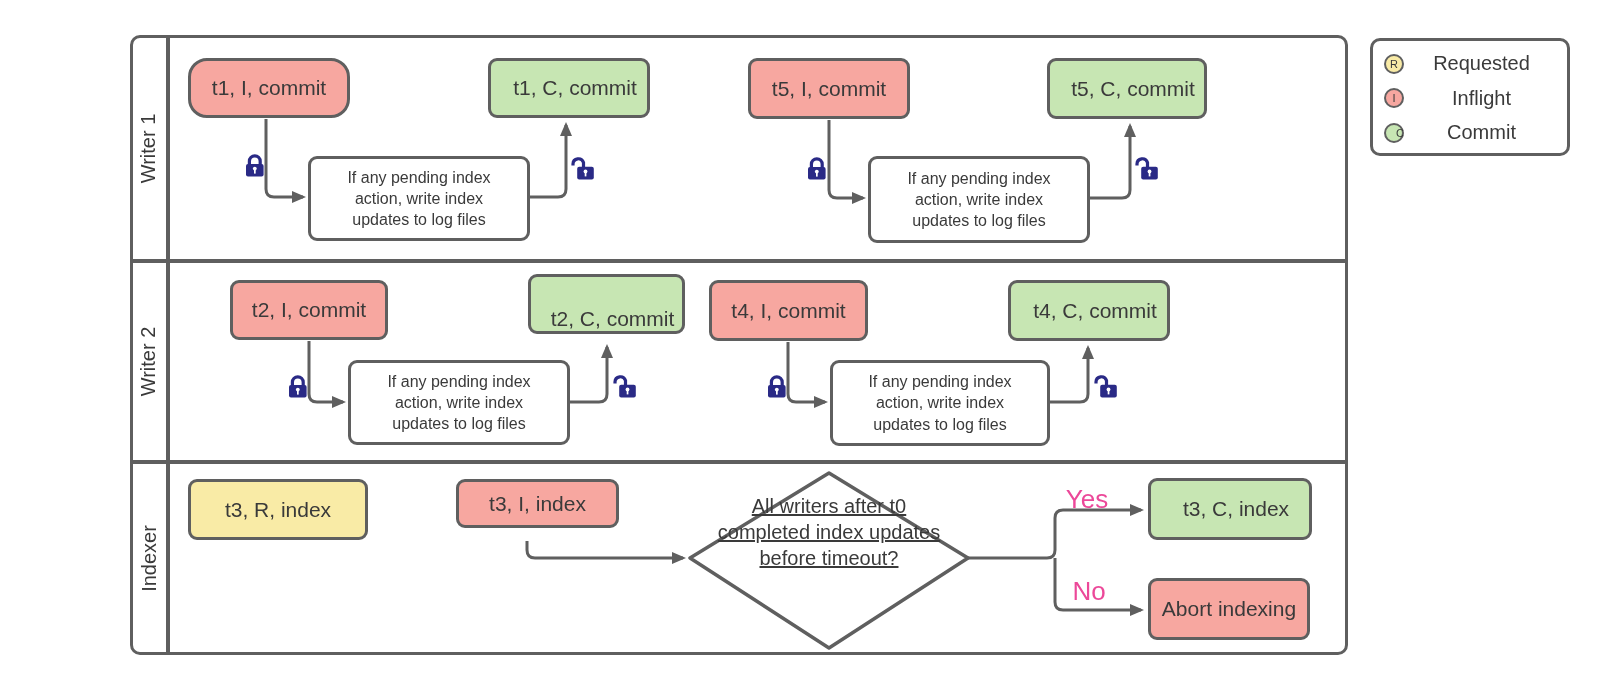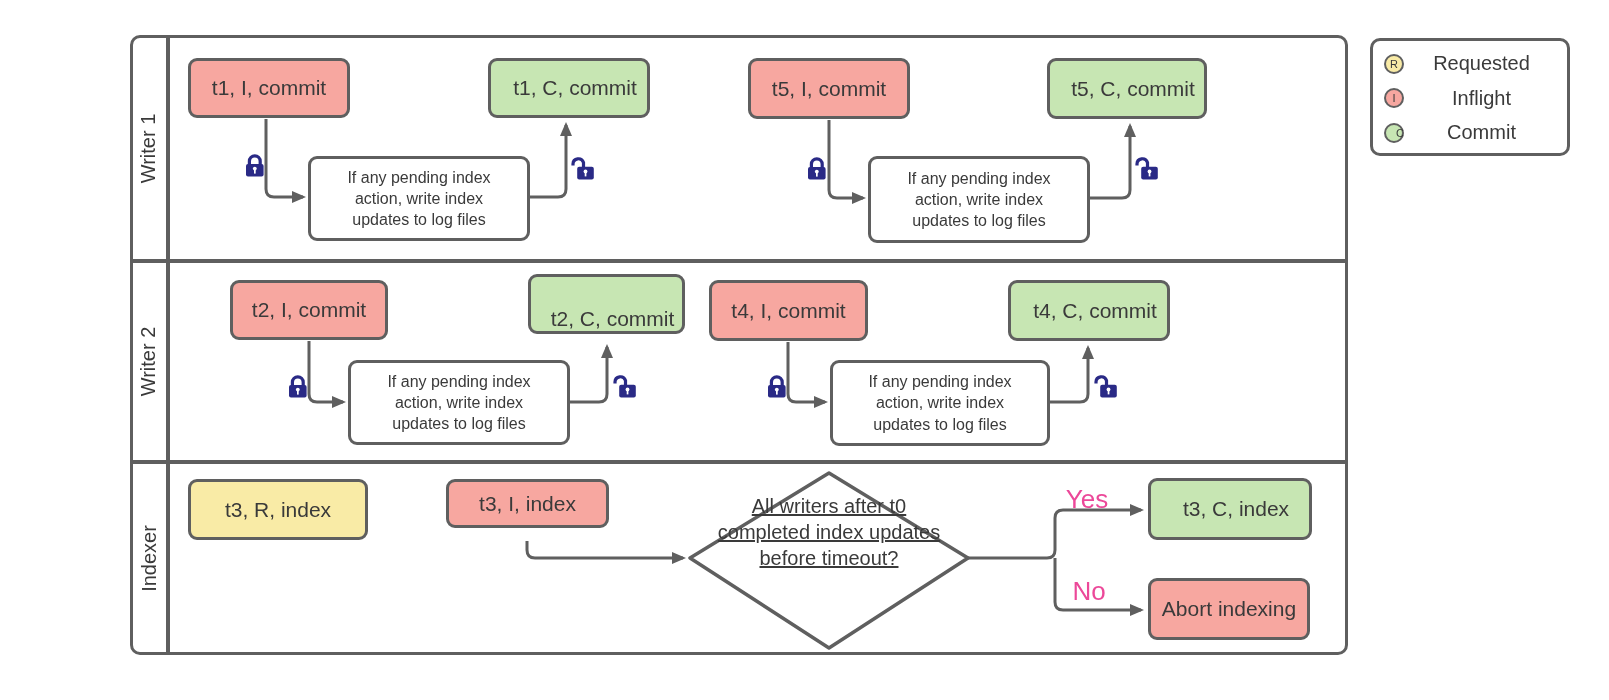--- a/index.html
+++ b/index.html
@@ -107,21 +107,21 @@
       <path d="M1050,402 H1080 Q1088,402 1088,394 V348" marker-end="url(#ah)"></path>
 
       <path d="M527,541 V550 Q527,558 535,558 H683" marker-end="url(#ah)"></path>
       <path d="M968,558 H1047 Q1055,558 1055,550 V518 Q1055,510 1063,510 H1141" marker-end="url(#ah)"></path>
       <path d="M1055,558 V602 Q1055,610 1063,610 H1141" marker-end="url(#ah)"></path>
 
       <polygon points="829,473 968,558 829,648 690,558" fill="#ffffff" stroke-width="3.5" stroke-linejoin="round"></polygon>
     </g>
   </svg>
 
-  <div class="node inflight" style="left:188px;top:58px;width:162px;height:60px;">
+  <div class="node inflight" style="left:188px;top:58px;width:162px;height:60px;border-radius:19px;">
     <span>t1, I, commit</span>
   </div>
   <div class="node commit" style="left:488px;top:58px;width:162px;height:60px;">
     <span>t1, C, commit</span>
   </div>
   <div class="note" style="left:308px;top:156px;width:222px;height:85px;">If any pending index
 action, write index
 updates to log files</div>
   <div class="node inflight" style="left:748px;top:58px;width:162px;height:61px;">
     <span>t5, I, commit</span>
@@ -148,21 +148,21 @@
   <div class="node commit" style="left:1008px;top:280px;width:162px;height:61px;">
     <span>t4, C, commit</span>
   </div>
   <div class="note" style="left:830px;top:360px;width:220px;height:86px;">If any pending index
 action, write index
 updates to log files</div>
 
   <div class="node requested" style="left:188px;top:479px;width:180px;height:61px;">
     <span>t3, R, index</span>
   </div>
-  <div class="node inflight" style="left:446px;top:479px;width:163px;height:49px;">
+  <div class="node inflight" style="left:456px;top:479px;width:163px;height:49px;">
     <span>t3, I, index</span>
   </div>
   <div class="decision-text">All writers after t0
 completed index updates
 before timeout?</div>
   <div class="branch-label" style="left:1064px;top:484px;width:46px;text-align:center;">Yes</div>
   <div class="branch-label" style="left:1068px;top:576px;width:42px;text-align:center;">No</div>
   <div class="node commit" style="left:1148px;top:478px;width:164px;height:62px;">
     <span>t3, C, index</span>
   </div>

